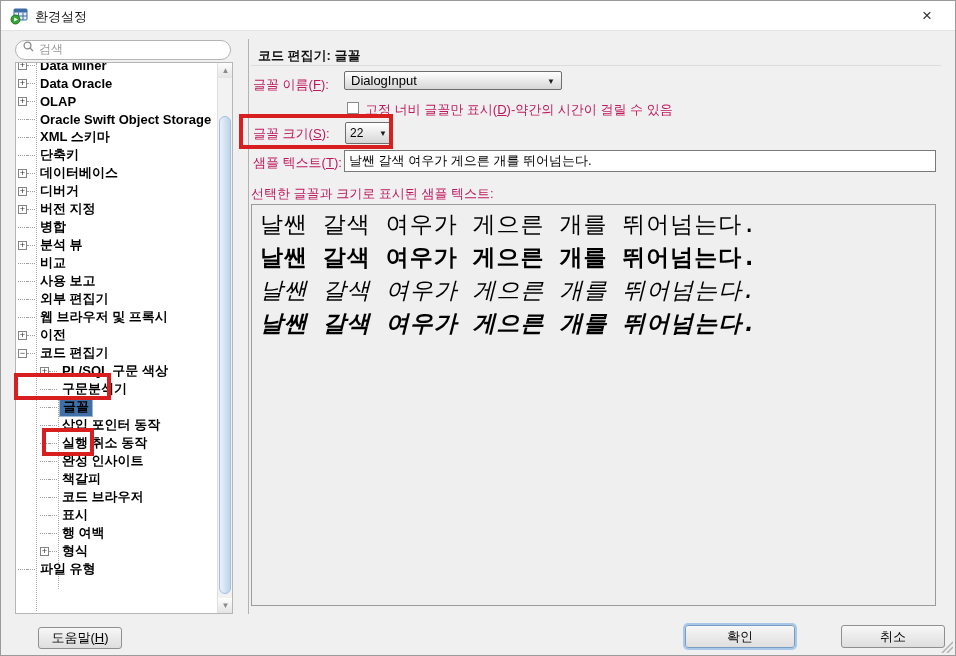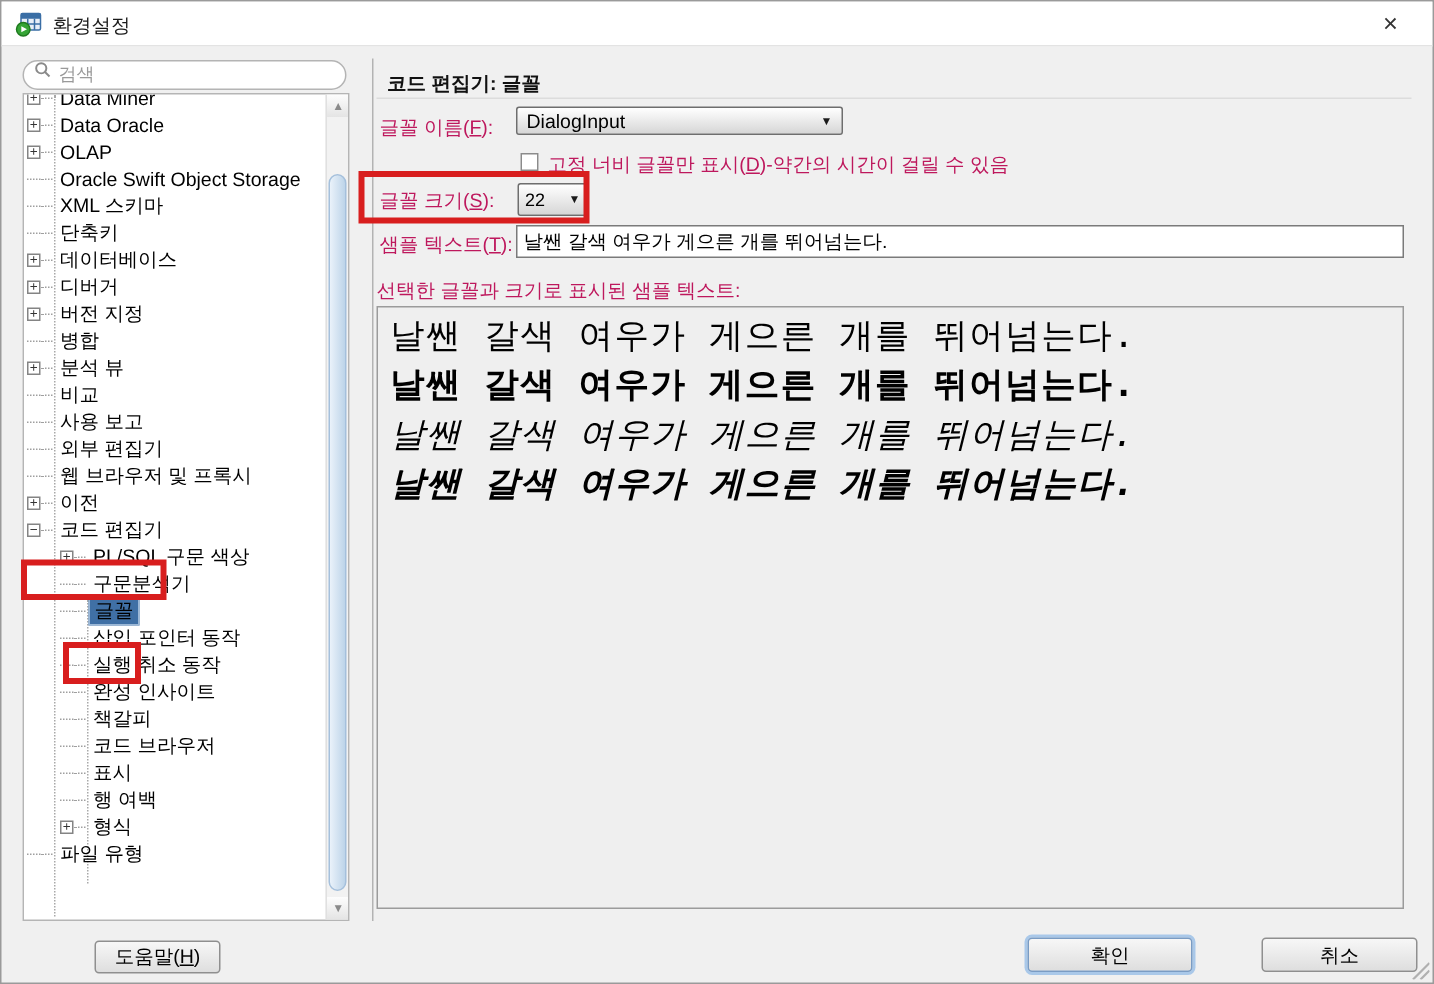--- a/index.html
+++ b/index.html
@@ -18,21 +18,21 @@
 
   
   .tree { position:absolute; left:14px; top:61px; width:218px; height:552px; background:#fff; border:1px solid #b5b5b5; overflow:hidden; }
   .tree-rows { position:absolute; left:0; top:-7px; right:15px; }
   .tree-row { position:relative; display:flex; align-items:center; height:18px; font-size:13px; color:#000; white-space:nowrap; }
   .tree-row.lvl0 { padding-left:2px; }
   .tree-row.lvl1 { padding-left:24px; }
   .expander { width:9px; height:9px; background:#fff; border:1px solid #848484; font-size:9px; line-height:7px; text-align:center; color:#333; flex:none; }
   .nub { width:9px; height:1px; border-top:1px dotted #9f9f9f; flex:none; }
   .dots { width:8px; height:1px; border-top:1px dotted #9f9f9f; flex:none; margin-right:2px; }
-  .tree-label { padding:0 3px; }
+  .tree-label { padding:0 3px;font-weight:bold; }
   .tree-label.selected { background:#4070a5; color:#000; border:1px solid #9cb8d6; }
   .spine { position:absolute; border-left:1px dotted #a8a8a8; width:0; }
   .spine-root { left:20px; top:0; height:548px; }
   .spine-child { left:42px; top:336px; height:190px; }
 
   
   .vscroll { position:absolute; right:0; top:0; width:15px; height:100%; background:#f2f2f2; border-left:1px solid #e0e0e0; }
   .sb-btn { position:absolute; left:0; width:15px; height:15px; background:linear-gradient(#fdfdfd,#e4e4e4); color:#8a8a8a; font-size:8px; text-align:center; line-height:15px; }
   .sb-up { top:0; } .sb-down { bottom:0; }
   .sb-thumb { position:absolute; left:1px; top:53px; width:12px; height:478px; border-radius:7px; background:linear-gradient(90deg,#eaf2fa,#bdd4e9); border:1px solid #a5c0dc; }
@@ -46,21 +46,21 @@
   .combo { position:absolute; height:19px; background:linear-gradient(#ffffff,#d6d6d6); border:1px solid #6e6e6e; border-radius:2px; display:flex; align-items:center; font-size:13px; padding-left:6px; }
   .combo .arrow { position:absolute; right:6px; top:50%; transform:translateY(-50%); font-size:8px; color:#1a1a1a; }
   .checkbox { position:absolute; left:346px; top:101px; width:12px; height:12px; background:#fff; border:1px solid #8b8b8b; }
   .text-input { position:absolute; left:343px; top:149px; width:592px; height:22px; background:#fff; border:1px solid #7a7a7a; font-size:13px; padding:0 4px; display:flex; align-items:center; white-space:nowrap; overflow:hidden; }
 
   .preview-box { position:absolute; left:250px; top:203px; width:685px; height:402px; background:#efefef; border:1px solid #9b9b9b; padding:3px 8px; overflow:hidden; }
   .preview-line { font-family:"DejaVu Sans Mono","Liberation Mono",monospace; font-size:23px; line-height:33px; color:#000; white-space:nowrap; letter-spacing:1px; }
 
   
   .btn { position:absolute; background:linear-gradient(#f7f7f7,#dedede); border:1px solid #8f8f8f; border-radius:3px; font-size:13px; color:#000; text-align:center; }
-  .btn-help { left:37px; top:626px; width:84px; height:22px; line-height:20px;margin-left:25px; }
+  .btn-help { left:37px; top:626px; width:84px; height:22px; line-height:20px; }
   .btn-ok { left:684px; top:624px; width:110px; height:23px; line-height:21px; border-color:#7a9cc4; box-shadow:0 0 0 2px #a9c8e9; }
   .btn-cancel { left:840px; top:624px; width:104px; height:23px; line-height:21px; }
   .resize-grip { position:absolute; right:2px; bottom:2px; width:14px; height:14px; }
 
   
   .redbox { position:absolute; border:4px solid #d81e1e; pointer-events:none; z-index:20; }
   .red-size { left:238px; top:113px; width:154px; height:35px; }
   .red-code-editor { left:13px; top:372px; width:97px; height:27px; }
   .red-font { left:41px; top:427px; width:52px; height:28px; }
 

